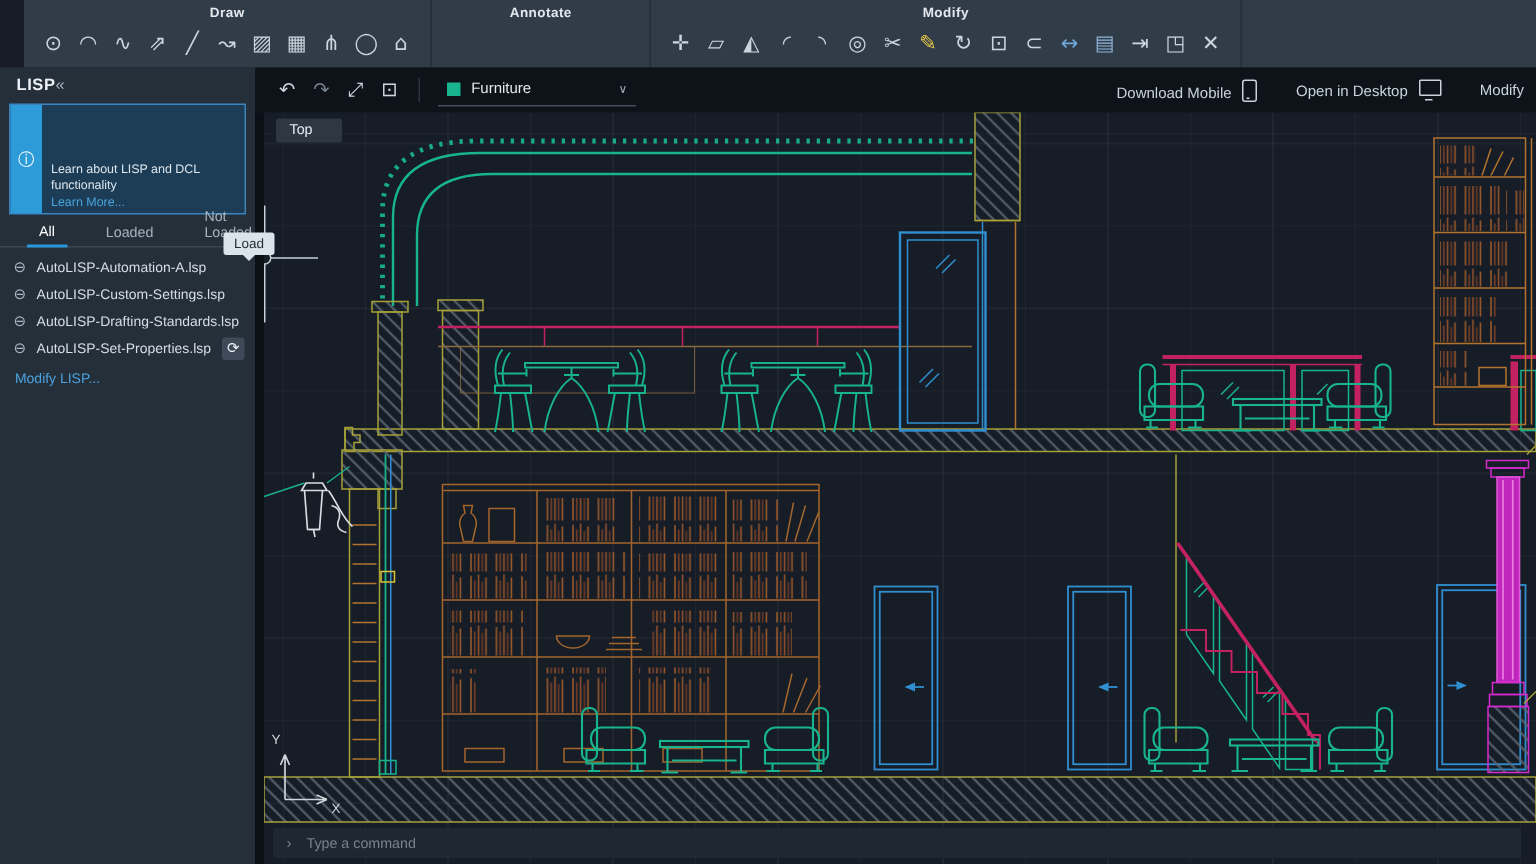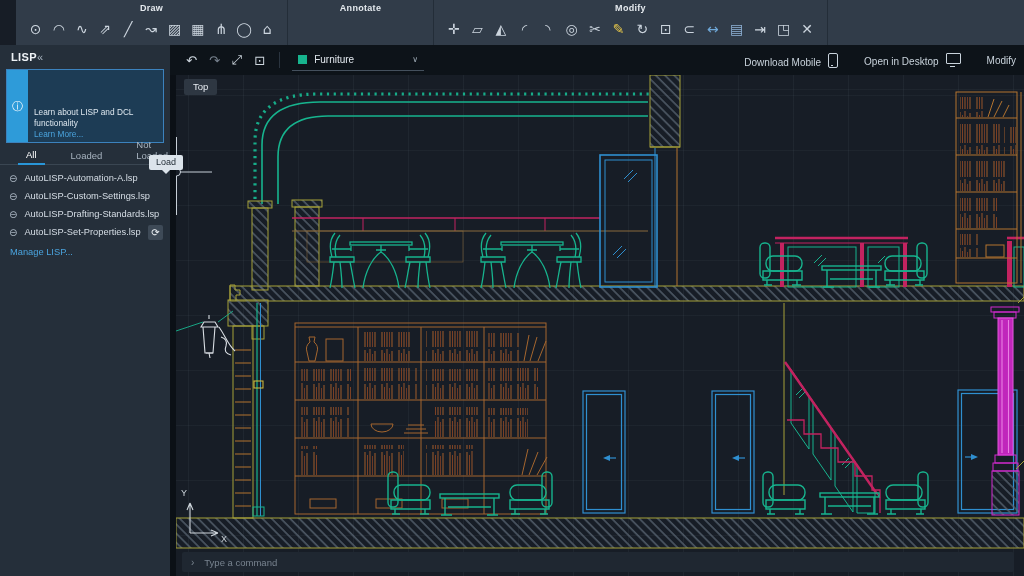--- a/index.html
+++ b/index.html
@@ -58,21 +58,21 @@
                 padding:2px 7px 3px 7px;border-radius:2px;z-index:6;}
   #load-tooltip::after{content:"";position:absolute;left:13px;top:100%;border:4px solid transparent;border-top-color:#dce4eb;}
   
   #canvas{position:absolute;left:170px;top:75px;width:854px;height:501px;background:#171d26;
           border-left:6px solid #0b1016;box-sizing:border-box;
           background-image:
             repeating-linear-gradient(90deg, rgba(180,200,220,0.05) 0 1px, transparent 1px 55px),
             repeating-linear-gradient(180deg, rgba(180,200,220,0.045) 0 1px, transparent 1px 55px);
           background-position:12px 20px;}
   #top-badge{position:absolute;left:8px;top:4px;background:#2e3742;color:#e8edf2;font-size:9.5px;
-             padding:2px 9px 3px 9px;border-radius:2px;cursor:pointer;z-index:4;}
+             padding:2px 20px 3px 9px;border-radius:2px;cursor:pointer;z-index:4;}
   #drawing{position:absolute;left:0;top:0;z-index:1;}
   #cmdbar{position:absolute;left:6px;right:10px;top:477px;height:20px;background:#1f2731;border-radius:2px;
           display:flex;align-items:center;padding:0 9px;z-index:4;}
   #cmd-chev{font-size:10px;color:#78838f;margin-right:8px;}
   #cmd-input{background:transparent;border:none;outline:none;flex:1;font-size:9.5px;color:#aab4be;
              font-family:"Liberation Sans","DejaVu Sans",sans-serif;}
   #cmd-input::placeholder{color:#78838f;}
 </style>
 </head>
 <body>
@@ -182,21 +182,21 @@
     <div class="frow">
       <span class="ficon">⊖</span>
       <span class="fname">AutoLISP-Drafting-Standards.lsp</span>
     </div>
     <div class="frow">
       <span class="ficon">⊖</span>
       <span class="fname">AutoLISP-Set-Properties.lsp</span>
       <span class="reload-btn">⟳</span>
     </div>
     <div id="load-tooltip">Load</div>
-    <div id="manage-link">Manage LISP...</div>
+    <div id="manage-link">Modify LISP...</div>
   </div>
 </div>
 
 <div id="canvas">
   <div id="top-badge">Top</div>
 
   <svg id="drawing" width="848" height="476" viewBox="0 0 848 476">
     <defs>
       <pattern id="hatch" width="6.5" height="6.5" patternUnits="userSpaceOnUse" patternTransform="rotate(-45)">
         <line x1="1" y1="0" x2="1" y2="6.5" stroke="#5a6673" stroke-width="1.3"></line>

